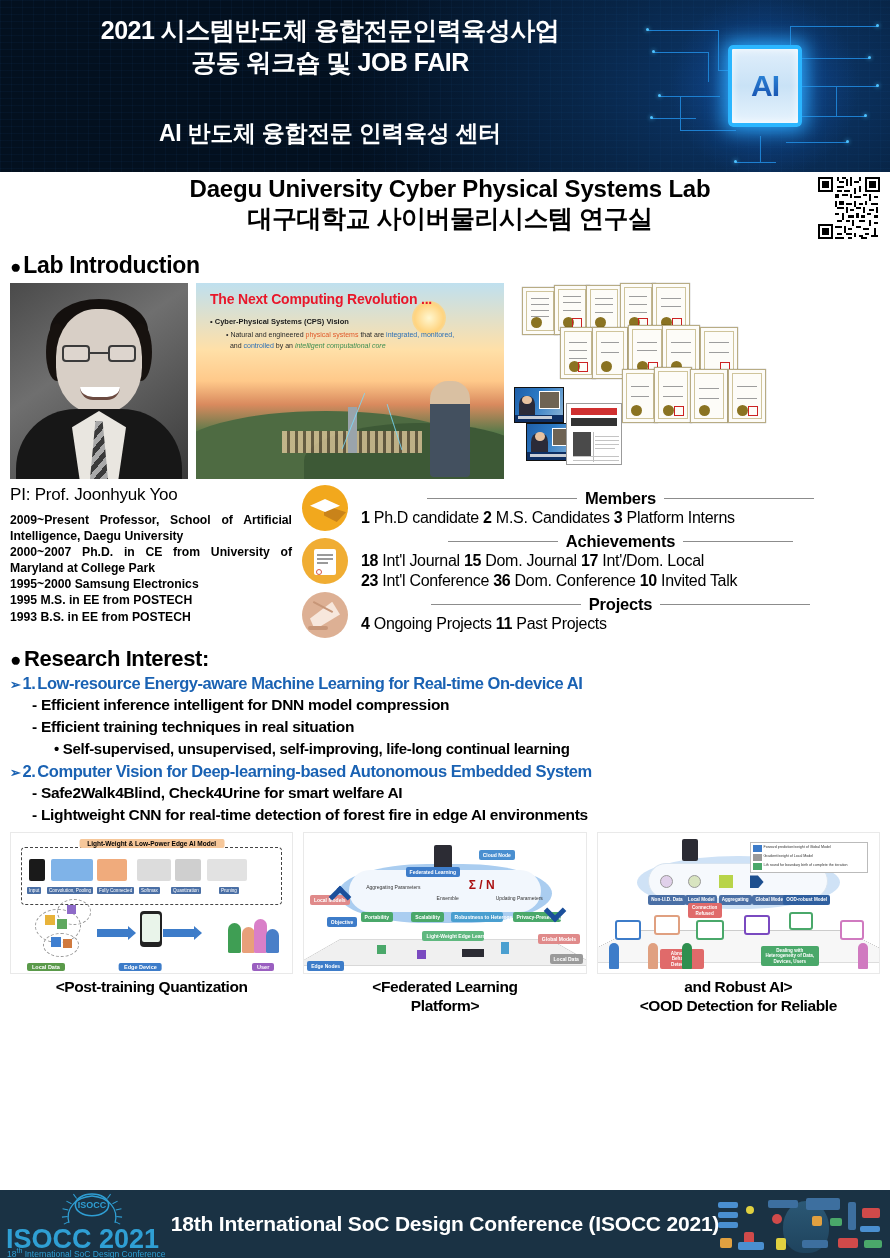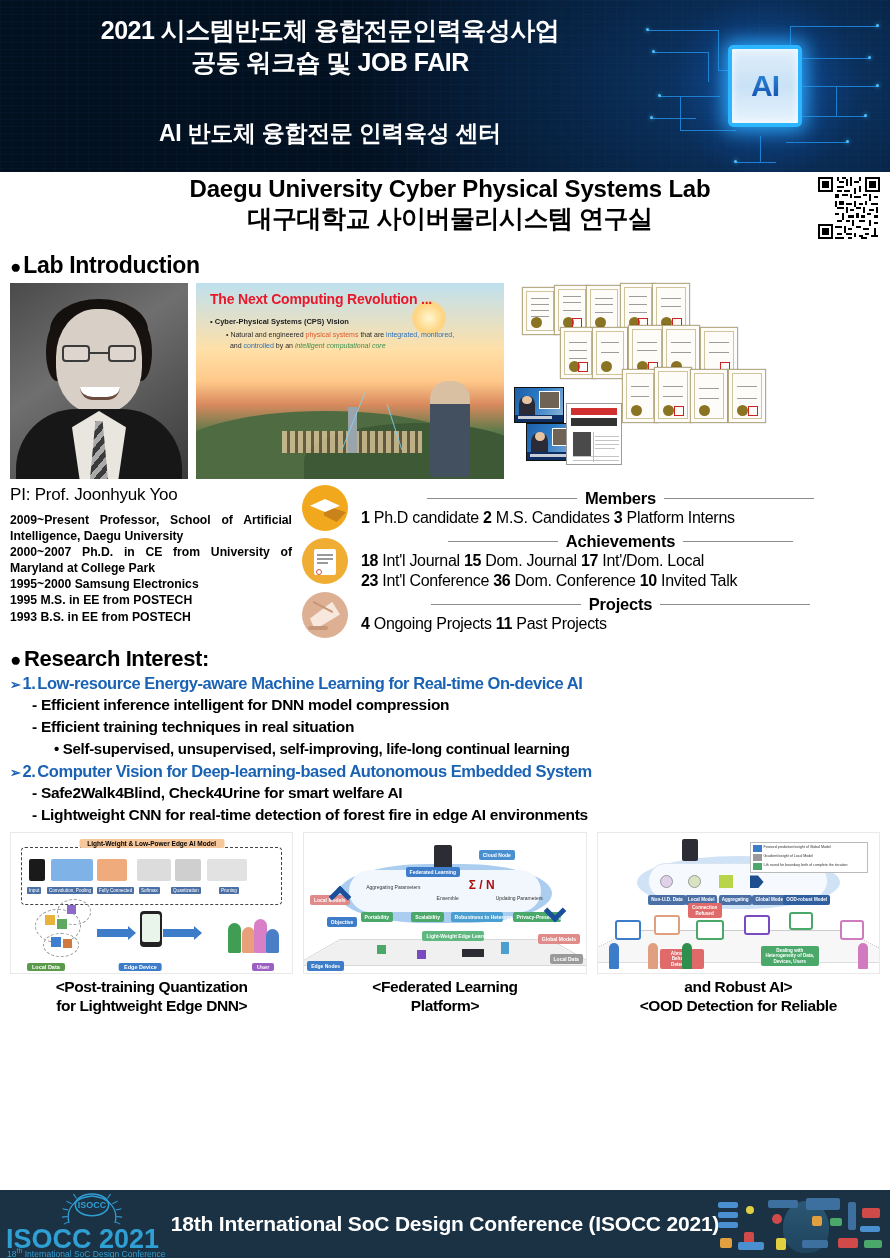--- a/index.html
+++ b/index.html
@@ -687,21 +687,20 @@
         <span style="left:14px; background:#e8a07a; height:26px;"></span>
         <span style="left:26px; background:#d97fc8; height:34px;"></span>
         <span style="left:38px; background:#4a7fc8; height:24px;"></span>
       </div>
       <span class="f1-bot" style="left:16px; background:#5a9a4a;">Local Data</span>
       <span class="f1-bot" style="left:46%; transform:translateX(-50%); background:#3d7cc9;">Edge Device</span>
       <span class="f1-bot" style="right:18px; background:#9a5fc0;">User</span>
     </div>
     <div class="fig-cap">
       <div>&lt;Post-training Quantization</div>
-      <div>for Lightweight Edge DNN&gt;</div>
     </div>
   </div>
 
   <div class="fig">
     <div class="fig-img">
       <div class="f2-plane"></div>
       <div class="f2-cloud"></div>
       <div class="f2-cloud2"></div>
       <div class="f2-srv"></div>
       <span class="f2-pill" style="left:62%; top:12%; background:#4a8fd0;">Cloud Node</span>

